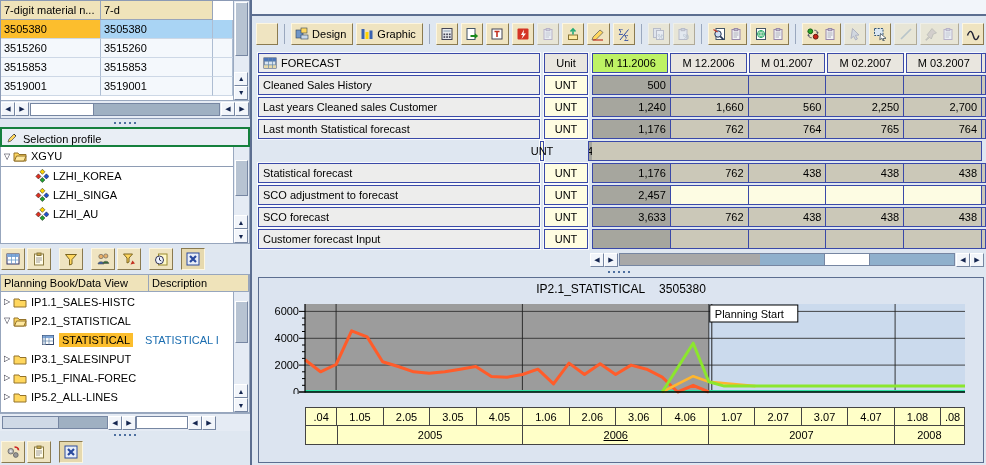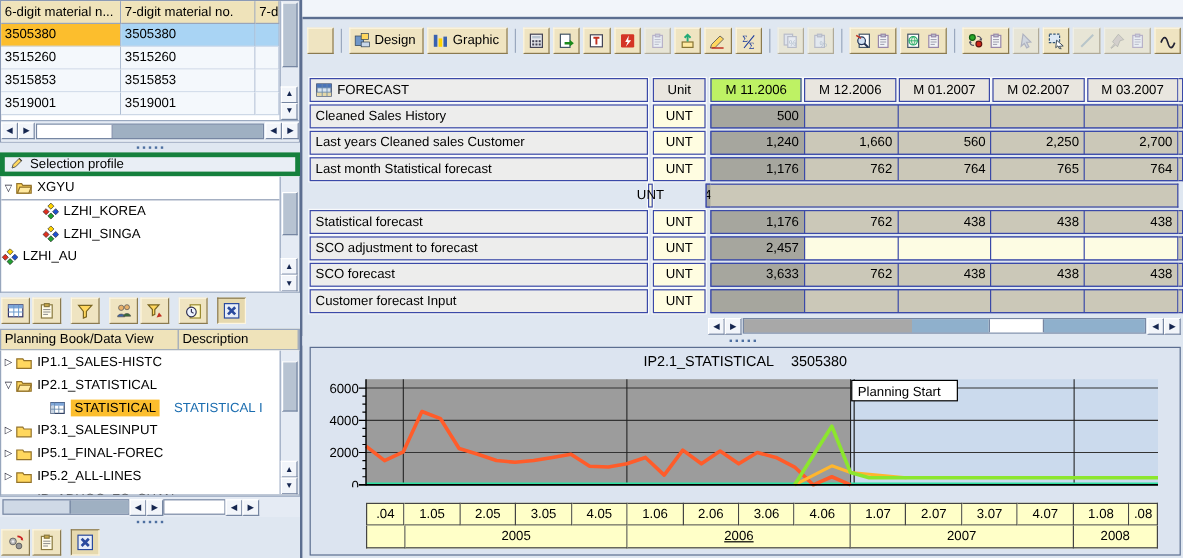--- a/index.html
+++ b/index.html
@@ -25,32 +25,32 @@
   .mat-grid{flex:1;display:flex;min-height:0;}
   .mat-cols{width:234px;display:flex;flex-direction:column;}
   .mat-row{display:grid;grid-template-columns:100px 112px 1fr;height:19px;flex:none;}
   .mat-row>div{border-right:1px solid #aebdd2;border-bottom:1px solid #cdd8e6;display:flex;align-items:center;
        padding:0 3px;overflow:hidden;white-space:nowrap;background:#f4f8fc;}
   .mat-head>div{background:#efe3ba;border-right:1px solid #98a5bb;border-bottom:1px solid #98a5bb;}
   .vscroll{width:16px;background:#e5ebf4;border-left:1px solid #9aa9c0;display:flex;flex-direction:column;box-sizing:border-box;}
   .vthumb{background:#b7c3d2;border:1px solid;border-color:#fff #7686a2 #7686a2 #fff;}
   .hscroll{height:17px;display:flex;align-items:center;background:#e5ebf4;border-top:1px solid #9aa9c0;flex:none;}
   .track{height:13px;border:1px solid #7686a2;display:flex;box-sizing:border-box;background:#cfd9e6;}
-  .selprof{height:20px;background:#e9eef5;border:4px solid #15803d;display:flex;align-items:flex-end;gap:4px;padding:0 3px;box-sizing:border-box;}
+  .selprof{height:20px;background:#e9eef5;border:2px solid #15803d;display:flex;align-items:flex-end;gap:4px;padding:0 3px;box-sizing:border-box;}
   .tree{background:#fff;border:1px solid #97a6bd;border-top:none;position:relative;overflow:hidden;display:flex;}
   .tree-rows{flex:1;min-width:0;}
   .trow{height:19px;display:flex;align-items:center;white-space:nowrap;}
   .hl{background:#fcbe2d;padding:1px 3px;}
   .desc{color:#1b6db0;}
   .ltb{height:30px;display:flex;align-items:center;gap:2px;padding:2px 1px;box-sizing:border-box;}
   .pbhead{height:18px;display:grid;grid-template-columns:148px 1fr;background:#efe3ba;border:1px solid #97a6bd;box-sizing:border-box;}
   .pbhead>div{display:flex;align-items:center;padding:0 3px;border-right:1px solid #98a5bb;overflow:hidden;white-space:nowrap;}
   
   .topstrip{height:14px;background:#f2f5fa;border-bottom:2px solid #5c6e90;flex:none;}
-  .rtb{height:31px;display:flex;align-items:center;gap:3px;padding:2px 2px 14px 4px;flex:none;}
+  .rtb{height:31px;display:flex;align-items:center;gap:3px;padding:2px 2px 2px 4px;flex:none;}
   .sep{width:5px;height:20px;}
   .sep.line{width:1px;background:#9aa8be;margin:0 3px;}
   
   .ftable{padding:2px 0 0 6px;flex:none;}
   .frow{display:grid;grid-template-columns:282px 4px 44px 4px 390px 1fr;height:20px;margin-bottom:2px;}
   .lblcell{background:#ededec;border:1px solid #3a49a8;box-shadow:0 0 0 1px #f8fafc;display:flex;align-items:center;
            gap:4px;padding:0 4px;overflow:hidden;white-space:nowrap;box-sizing:border-box;}
   .unitcell{background:#fffde1;border:1px solid #3a49a8;box-shadow:0 0 0 1px #f8fafc;display:flex;align-items:center;
            justify-content:center;box-sizing:border-box;}
   .hdrcell{background:#e9e6df;}
@@ -75,22 +75,21 @@
 <body>
 
 <div id="app">
 
   <div id="left">
 
     <div class="mat">
       <div class="mat-grid">
         <div class="mat-cols" id="mat-cols">
             <div class="mat-row mat-head">
-              <div>6-digit material n...</div>
-              <div>7-digit material no.</div>
+              <div>7-digit material n...</div>
               <div>7-d</div>
             </div>
             <div class="mat-row">
               <div style="background: rgb(252, 190, 45);">3505380</div>
               <div style="background: rgb(169, 212, 244);">3505380</div>
               <div style="background: rgb(169, 212, 244);"></div>
             </div>
             <div class="mat-row">
               <div>3515260</div>
               <div>3515260</div>
@@ -175,21 +174,21 @@
                 <g stroke="#222" stroke-width=".5">
                   <rect x="5.6" y="1" width="3.6" height="3.6" transform="rotate(45 7.4 2.8)" fill="#ffd400"></rect>
                   <rect x="1.6" y="5.6" width="3.6" height="3.6" transform="rotate(45 3.4 7.4)" fill="#e03020"></rect>
                   <rect x="9.6" y="5.6" width="3.6" height="3.6" transform="rotate(45 11.4 7.4)" fill="#2050d0"></rect>
                   <rect x="5.6" y="9.2" width="3.6" height="3.6" transform="rotate(45 7.4 11)" fill="#20a030"></rect>
                 </g>
               </svg>
             </span>
             <span style="margin-left: 4px;">LZHI_SINGA</span>
           </div>
-          <div class="trow" style="">
+          <div class="trow" style="padding-left: 34px;">
             <span class="ico">
               <svg viewBox="0 0 14 14">
                 <g stroke="#222" stroke-width=".5">
                   <rect x="5.6" y="1" width="3.6" height="3.6" transform="rotate(45 7.4 2.8)" fill="#ffd400"></rect>
                   <rect x="1.6" y="5.6" width="3.6" height="3.6" transform="rotate(45 3.4 7.4)" fill="#e03020"></rect>
                   <rect x="9.6" y="5.6" width="3.6" height="3.6" transform="rotate(45 11.4 7.4)" fill="#2050d0"></rect>
                   <rect x="5.6" y="9.2" width="3.6" height="3.6" transform="rotate(45 7.4 11)" fill="#20a030"></rect>
                 </g>
               </svg>
             </span>

